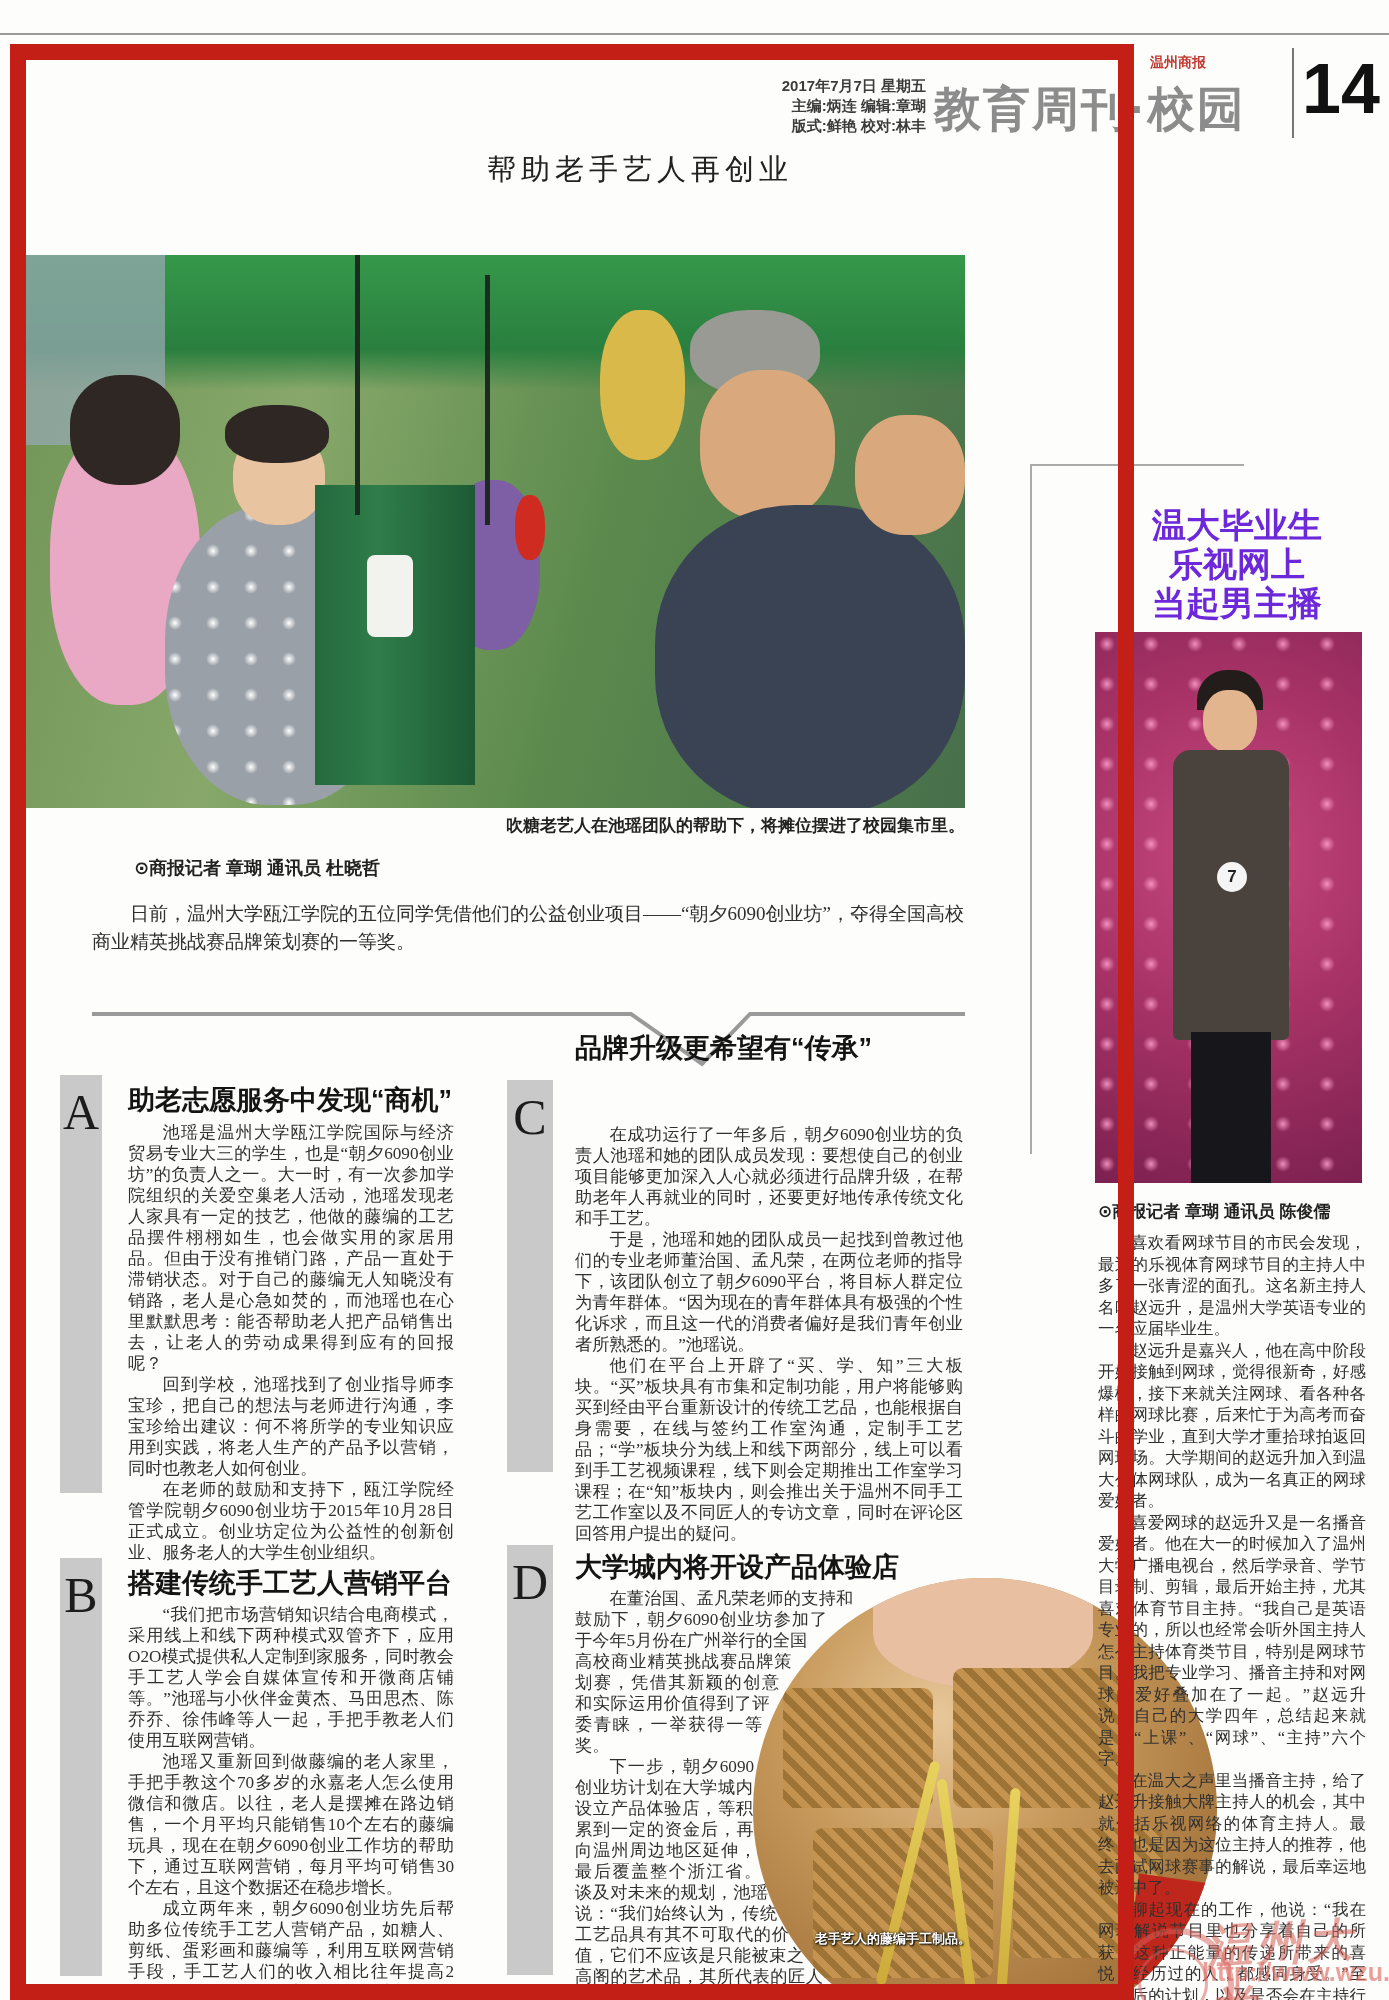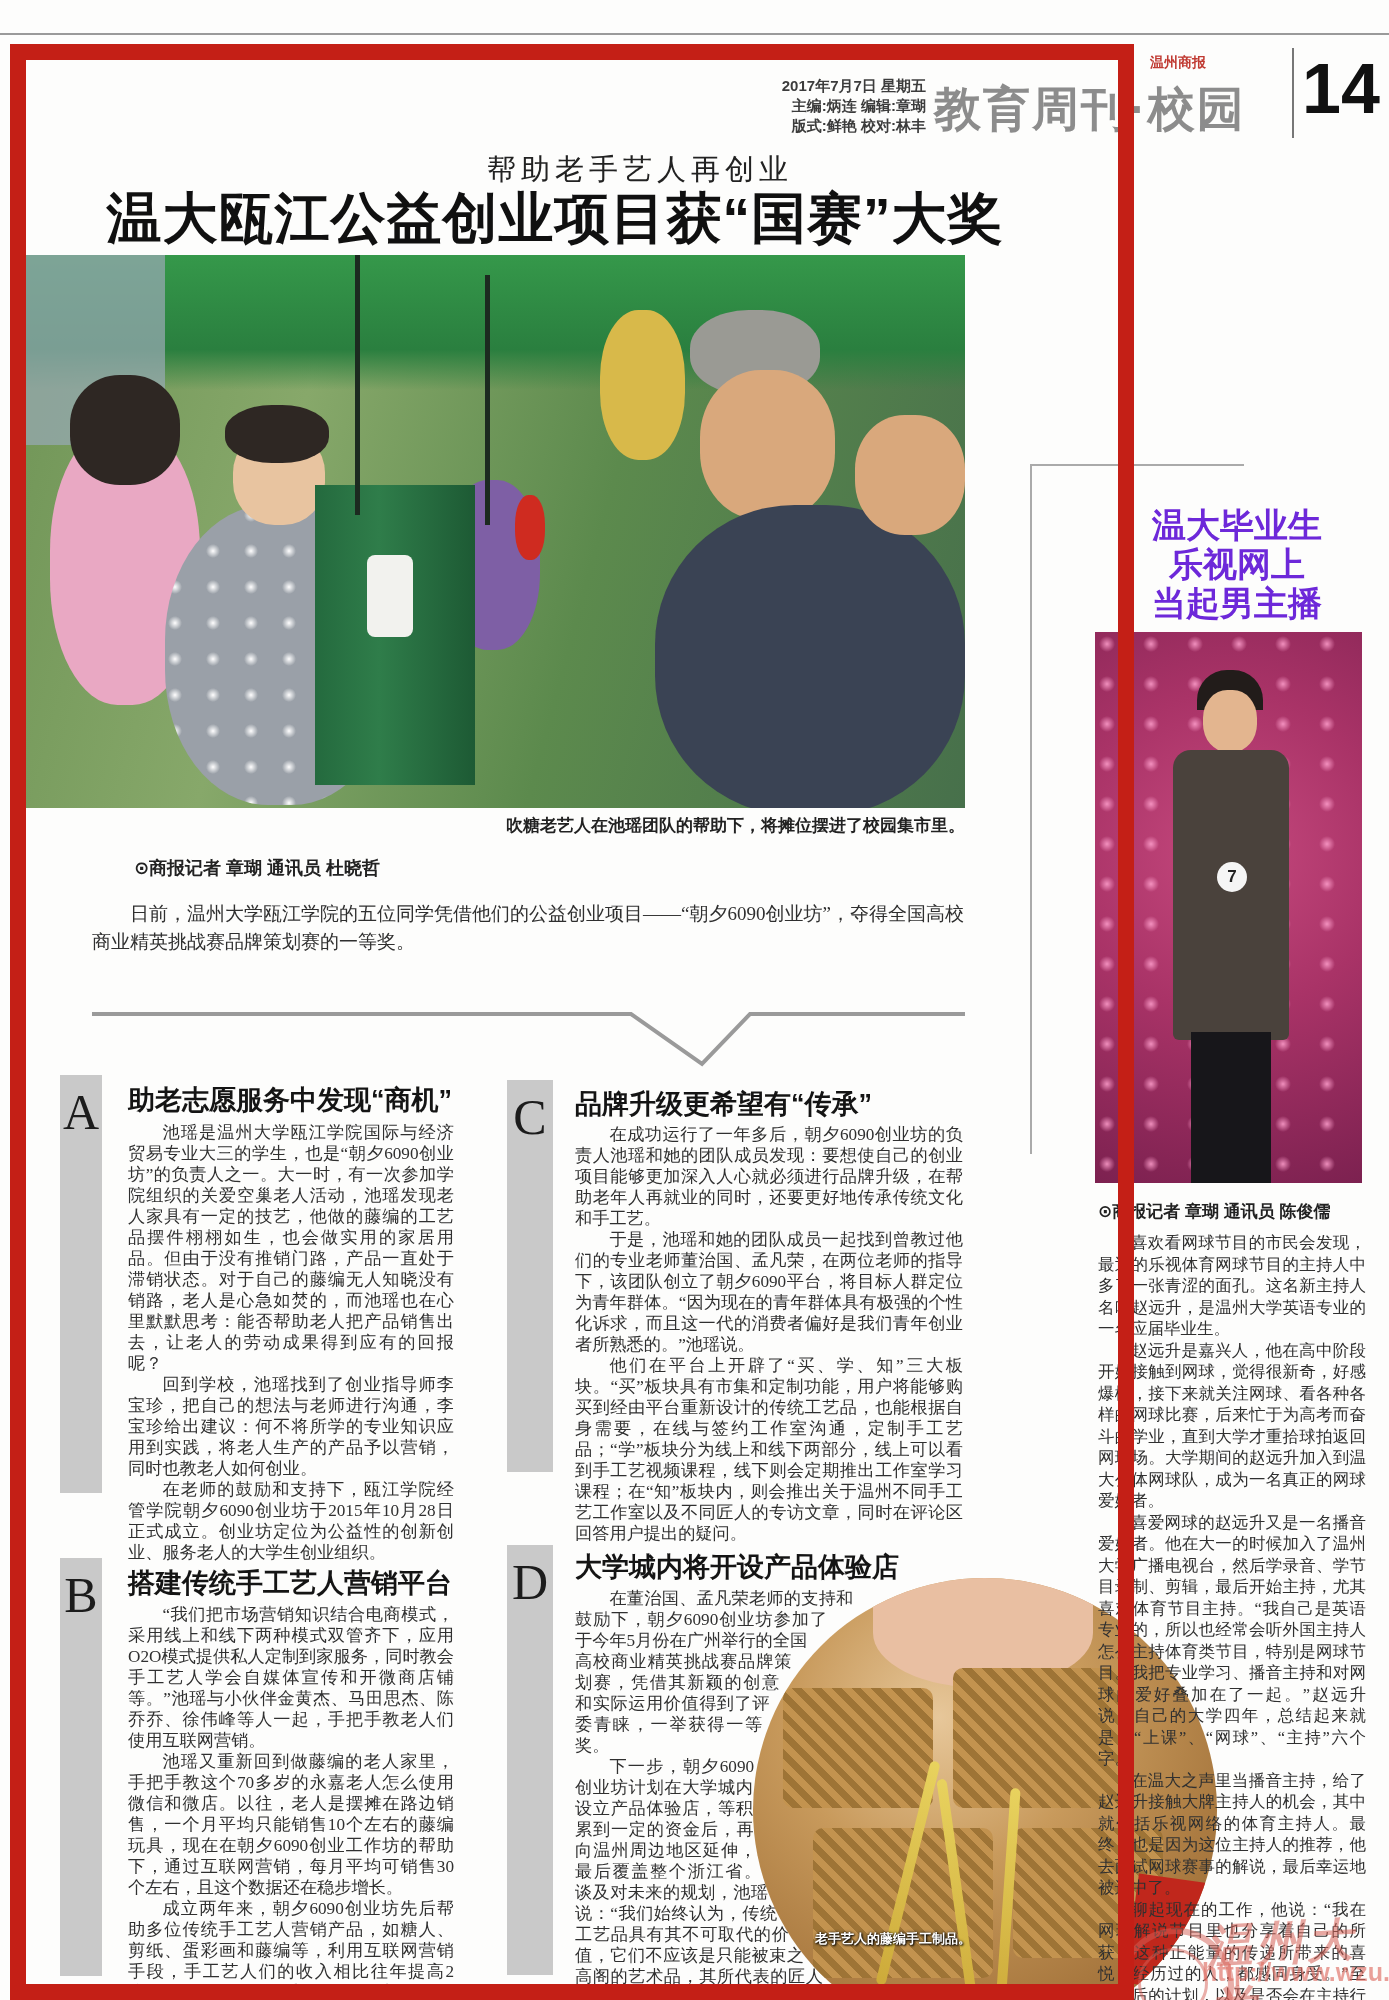--- a/index.html
+++ b/index.html
@@ -103,21 +103,20 @@
     <div>2017年7月7日 星期五</div>
     <div>主编:炳连 编辑:章瑚</div>
     <div>版式:鲜艳 校对:林丰</div>
   </div>
   <div class="abs mast-paper">温州商报</div>
   <div class="abs mast-section">教育周刊·校园</div>
   <div class="abs mast-divider"></div>
   <div class="abs mast-page">14</div>
 
   <div class="abs kicker">帮助老手艺人再创业</div>
-  <div class="abs headline">温大瓯江公益创业项目获“国赛”大奖</div>
 
   <div class="abs main-photo">
     <div class="mp-tent"></div>
     <div class="mp-bldg"></div>
     <div class="mp-blob" style="left:35px;top:170px;width:150px;height:280px;background:#e9a8c3;"></div>
     <div class="mp-blob" style="left:55px;top:120px;width:110px;height:110px;background:#2e2723;"></div>
     <div class="mp-blob" style="left:150px;top:250px;width:230px;height:300px;background:#9aa0a8;background-image:radial-gradient(circle 6px at 10px 10px,#fff,rgba(255,255,255,0) 7px);background-size:38px 36px;"></div>
     <div class="mp-blob" style="left:218px;top:175px;width:92px;height:95px;background:#e8c4a0;"></div>
     <div class="mp-blob" style="left:210px;top:150px;width:104px;height:58px;background:#2e2723;"></div>
     <div class="mp-blob" style="left:430px;top:225px;width:95px;height:170px;background:#7e5fa5;"></div>
@@ -159,21 +158,21 @@
   <div class="abs sec-title" style="left:128px;top:1565px;width:340px;">搭建传统手工艺人营销平台</div>
   <div class="abs sec-body" style="left:128px;top:1604px;width:326px;">
     <p>“我们把市场营销知识结合电商模式，采用线上和线下两种模式双管齐下，应用O2O模式提供私人定制到家服务，同时教会手工艺人学会自媒体宣传和开微商店铺等。”池瑶与小伙伴金黄杰、马田思杰、陈乔乔、徐伟峰等人一起，手把手教老人们使用互联网营销。</p>
     <p>池瑶又重新回到做藤编的老人家里，手把手教这个70多岁的永嘉老人怎么使用微信和微店。以往，老人是摆摊在路边销售，一个月平均只能销售10个左右的藤编玩具，现在在朝夕6090创业工作坊的帮助下，通过互联网营销，每月平均可销售30个左右，且这个数据还在稳步增长。</p>
     <p>成立两年来，朝夕6090创业坊先后帮助多位传统手工艺人营销产品，如糖人、剪纸、蛋彩画和藤编等，利用互联网营销手段，手工艺人们的收入相比往年提高2倍。在帮助老一辈手艺人销售产品的同时，朝夕6090创业坊也向群众展示了传统手工艺的魅力</p>
   </div>
 
   <div class="abs bar" style="left:507px;top:1080px;width:46px;height:392px;">
     <span>C</span>
   </div>
-  <div class="abs sec-title" style="left:575px;top:1086px;width:360px;">品牌升级更希望有“传承”</div>
+  <div class="abs sec-title" style="left:575px;top:1030px;width:360px;">品牌升级更希望有“传承”</div>
   <div class="abs sec-body" style="left:575px;top:1124px;width:388px;">
     <p>在成功运行了一年多后，朝夕6090创业坊的负责人池瑶和她的团队成员发现：要想使自己的创业项目能够更加深入人心就必须进行品牌升级，在帮助老年人再就业的同时，还要更好地传承传统文化和手工艺。</p>
     <p>于是，池瑶和她的团队成员一起找到曾教过他们的专业老师董治国、孟凡荣，在两位老师的指导下，该团队创立了朝夕6090平台，将目标人群定位为青年群体。“因为现在的青年群体具有极强的个性化诉求，而且这一代的消费者偏好是我们青年创业者所熟悉的。”池瑶说。</p>
     <p>他们在平台上开辟了“买、学、知”三大板块。“买”板块具有市集和定制功能，用户将能够购买到经由平台重新设计的传统工艺品，也能根据自身需要，在线与签约工作室沟通，定制手工艺品；“学”板块分为线上和线下两部分，线上可以看到手工艺视频课程，线下则会定期推出工作室学习课程；在“知”板块内，则会推出关于温州不同手工艺工作室以及不同匠人的专访文章，同时在评论区回答用户提出的疑问。</p>
   </div>
 
   <div class="abs bar" style="left:507px;top:1545px;width:46px;height:430px;">
     <span>D</span>
   </div>
   <div class="abs sec-title" style="left:575px;top:1549px;width:360px;">大学城内将开设产品体验店</div>

